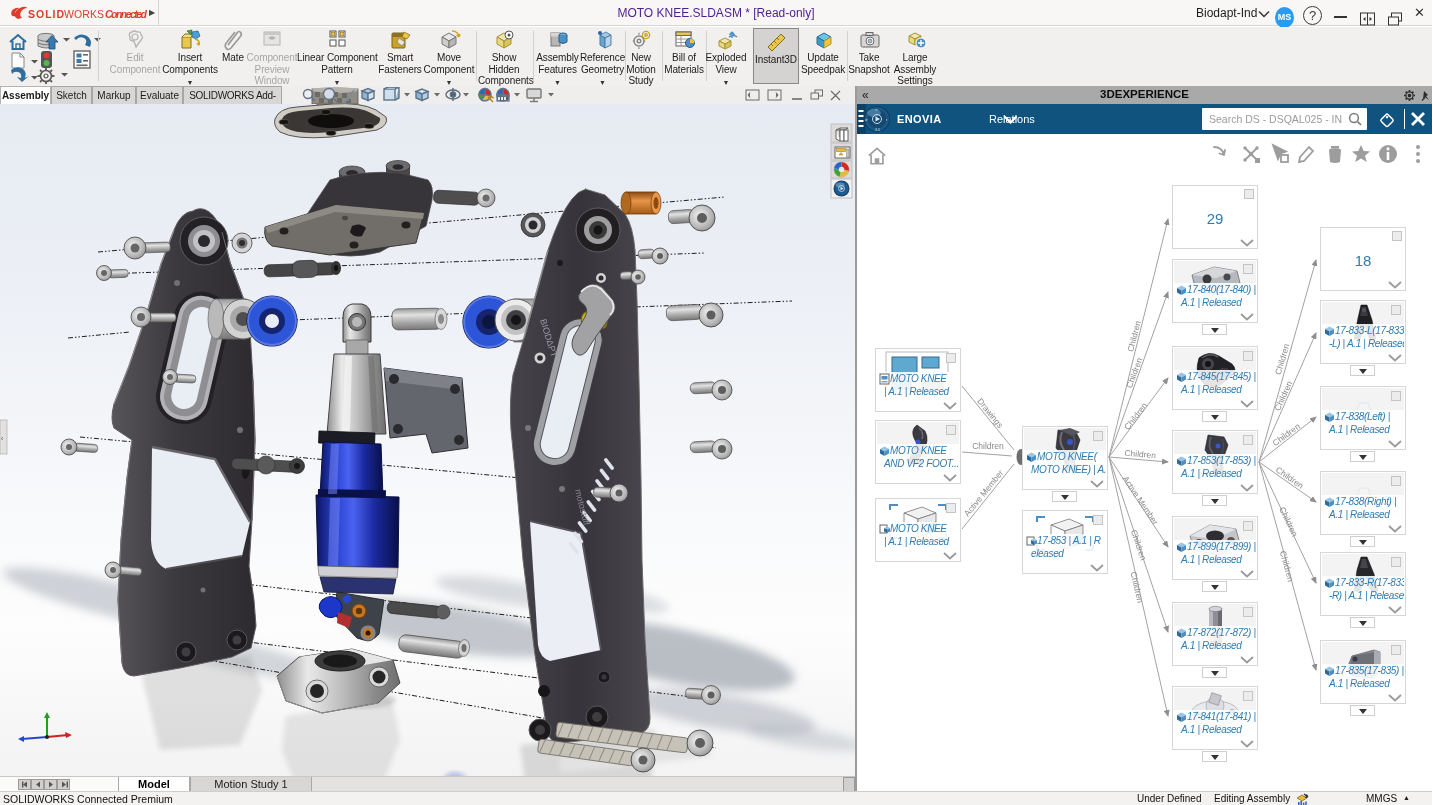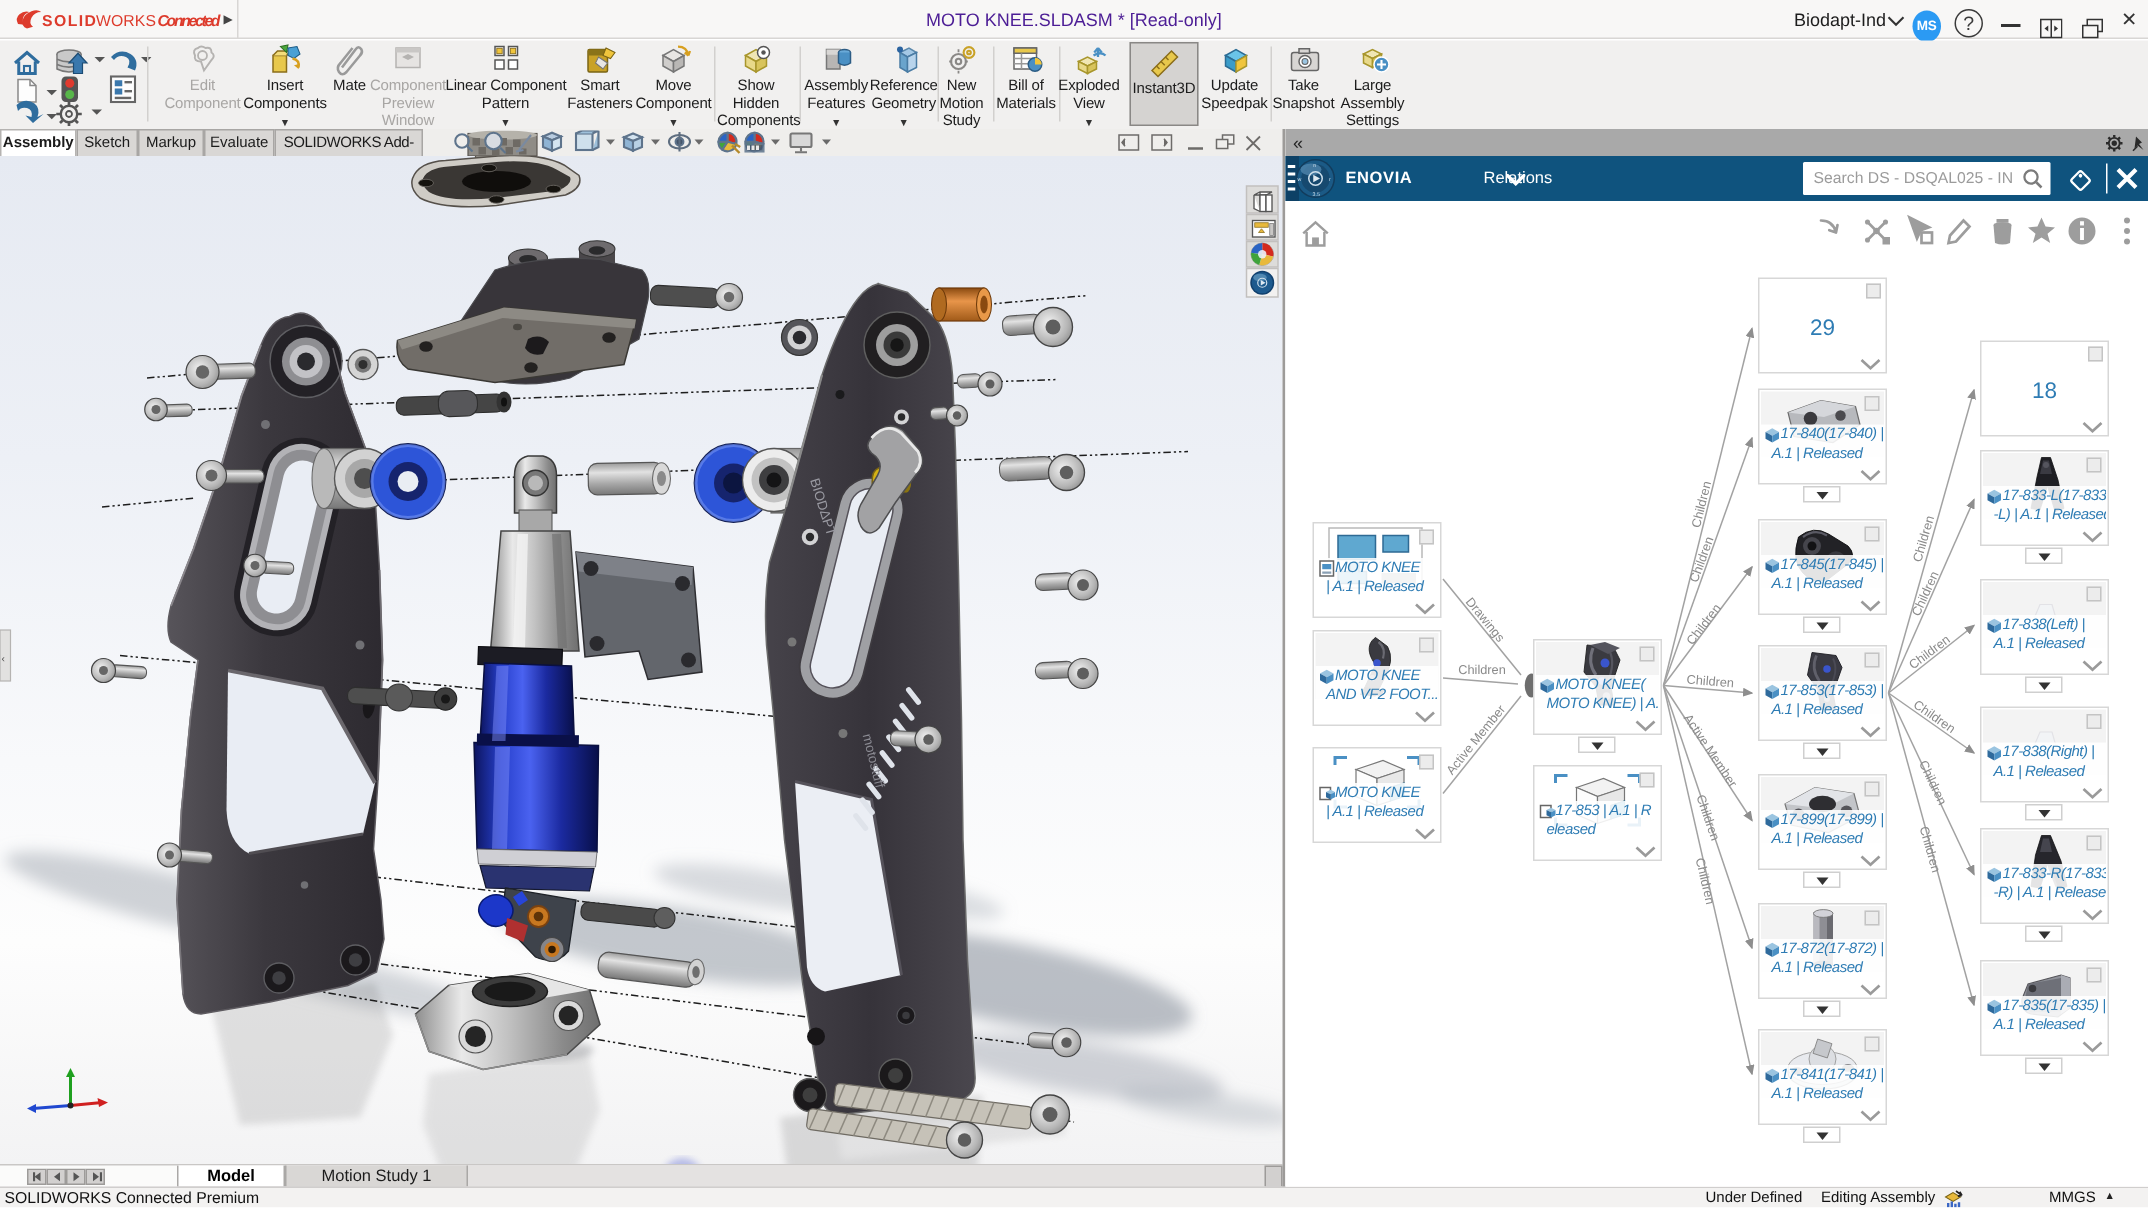--- a/index.html
+++ b/index.html
@@ -863,20 +863,21 @@
         </g>
       </svg>
     <div class="abs" style="left:1366px; top:1px; font-size:10px;">MMGS</div>
     <div class="abs" style="left:1403px; top:2px; font-size:7px; color:#222;">▲</div>
   </div>
 
   <div id="splitter"></div>
   <div id="panel">
     <div id="pstrip">
       <div class="abs" style="left:5px; top:2px; font-size:12px; color:#222;">«</div>
+      <div class="t">3DEXPERIENCE</div>
       <svg class="abs" style="left:546px; top:3px;" width="28" height="13" viewBox="0 0 28 13">
         <g fill="none" stroke="#2a2a2a" stroke-width="1.2">
             <circle cx="6.5" cy="6.5" r="3.6"></circle>
             <circle cx="6.5" cy="6.5" r="1.2" fill="#2a2a2a"></circle>
           </g>
         <g stroke="#2a2a2a" stroke-width="1.6">
             <line x1="6.5" y1="1" x2="6.5" y2="2.6"></line>
             <line x1="6.5" y1="10.4" x2="6.5" y2="12"></line>
             <line x1="1" y1="6.5" x2="2.6" y2="6.5"></line>
             <line x1="10.4" y1="6.5" x2="12" y2="6.5"></line>

